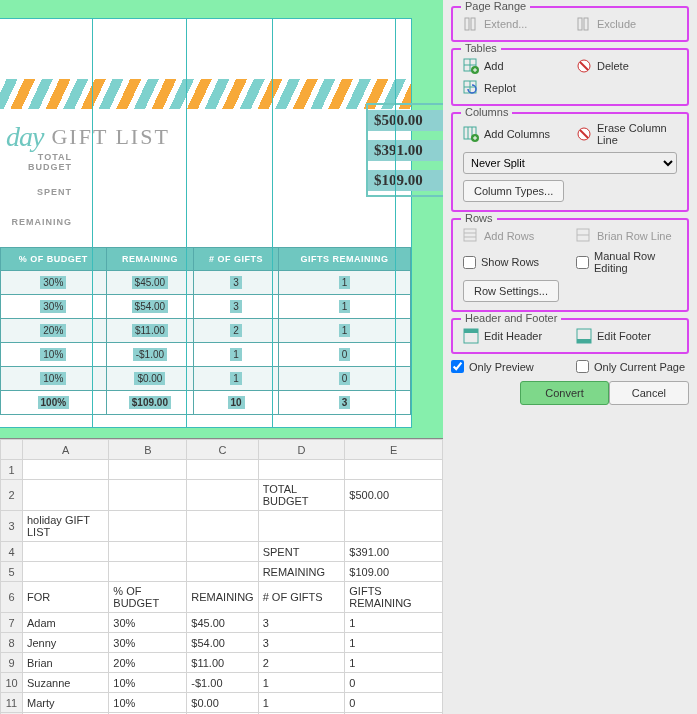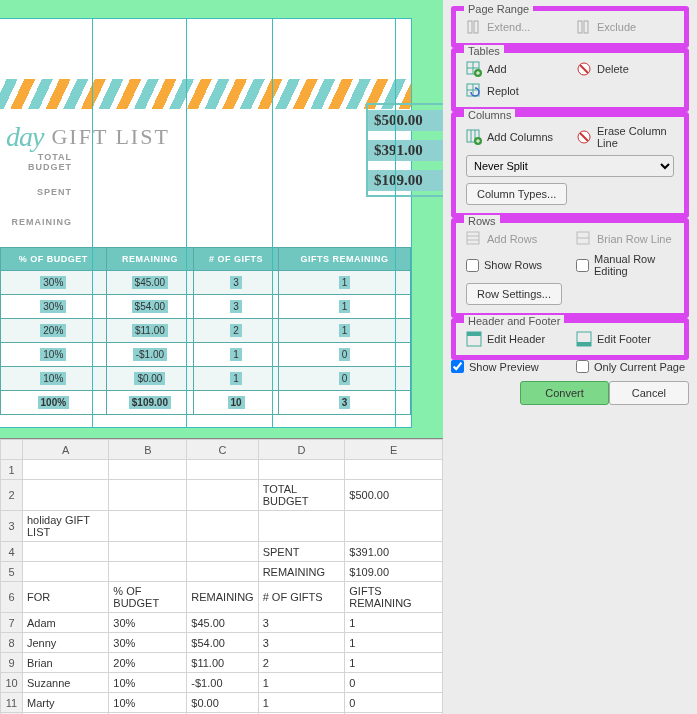--- a/index.html
+++ b/index.html
@@ -34,21 +34,21 @@
 .vlines div { position: absolute; top: 0; bottom: 0; width: 1px; background: #3cbcba; }
 
 
 .sheet { background: #fff; flex: 1; border-top: 1px solid #888; overflow: hidden; }
 .sheet table { border-collapse: collapse; width: 100%; }
 .sheet th, .sheet td { border: 1px solid #d4d4d4; font-size: 11px; padding: 3px 4px; text-align: left; height: 20px; }
 .sheet th { background: #f0f0f0; text-align: center; font-weight: normal; color: #555; }
 .sheet .rownum { background: #f0f0f0; text-align: center; width: 22px; color: #555; }
 
 
-.group { border: 5px solid #d946ef; border-radius: 3px; padding: 8px 10px; position: relative; }
+.group { border: 2px solid #d946ef; border-radius: 3px; margin-bottom: 6px; padding: 8px 10px; position: relative; }
 .group-title { position: absolute; top: -8px; left: 8px; background: #ececec; padding: 0 4px; font-size: 11px; color: #555; }
 .row { display: flex; align-items: center; margin-bottom: 6px; gap: 8px; }
 .row:last-child { margin-bottom: 0; }
 .label { font-size: 11px; color: #333; }
 .badge { background: #4fc26e; color: #fff; padding: 2px 8px; font-size: 11px; border-radius: 2px; }
 .btn { background: #f5f5f5; border: 1px solid #aaa; border-radius: 3px; padding: 4px 10px; font-size: 11px; cursor: pointer; color: #333; }
 .btn.green { background: #7ed88a; border-color: #4ba75a; padding: 5px 24px; }
 .link { display: flex; align-items: center; gap: 5px; cursor: pointer; font-size: 11px; }
 .link.disabled { color: #999; }
 .iconbox { width: 16px; height: 16px; display: inline-flex; align-items: center; justify-content: center; border-radius: 2px; flex-shrink: 0; }
@@ -419,21 +419,21 @@
             </svg>
           </span>
         <span>Edit Footer</span>
       </span>
     </div>
   </div>
 
   <div class="row col2" style="margin-bottom:8px">
     <label class="chk">
         <input type="checkbox" checked="" style="">
-        <span>Show Preview</span>
+        <span>Only Preview</span>
       </label>
     <label class="chk">
         <input type="checkbox" style="">
         <span>Only Current Page</span>
       </label>
   </div>
 
   <div class="bottom-btns">
     <button class="btn green">Convert</button>
     <button class="btn" style="padding:5px 22px">Cancel</button>

